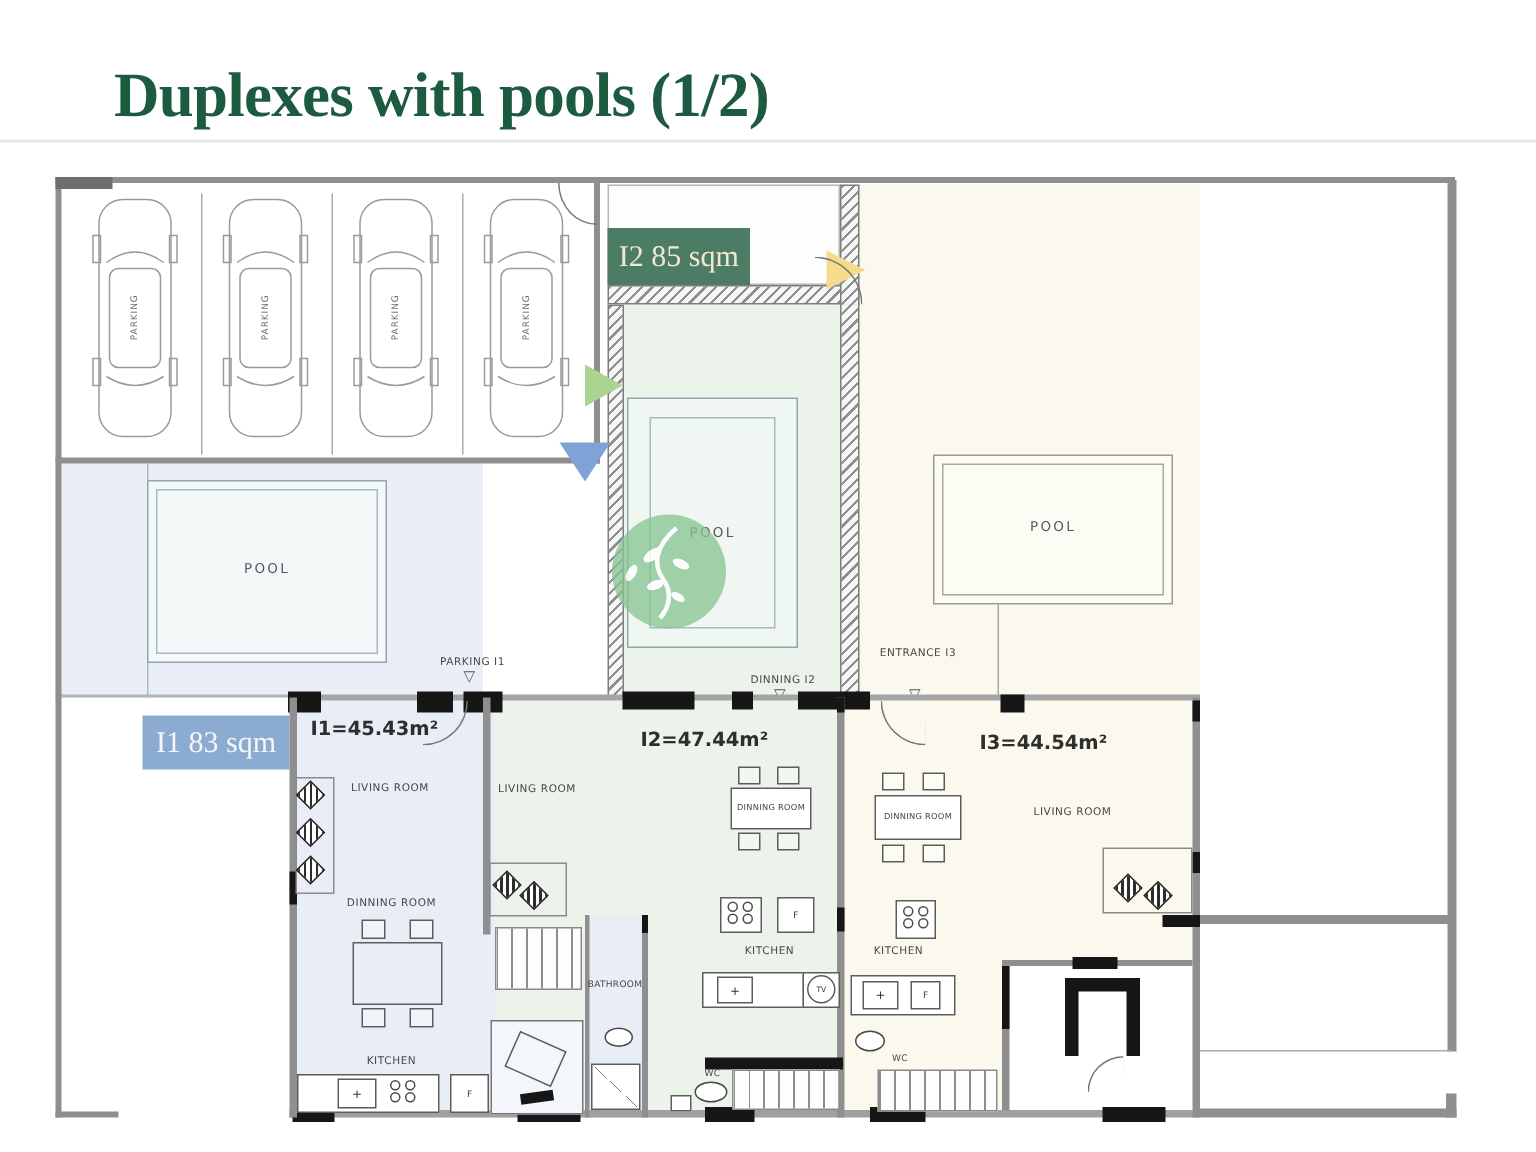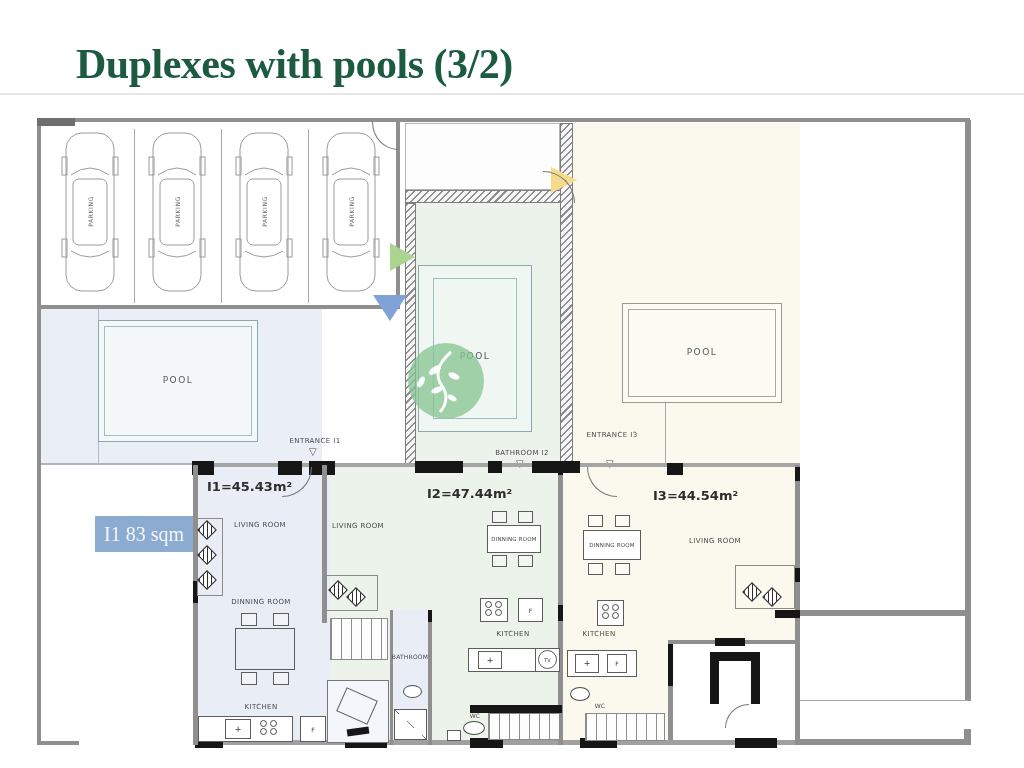--- a/index.html
+++ b/index.html
@@ -43,21 +43,21 @@
   .parking-lbl{position:absolute;width:70px;text-align:center;font-size:6px;letter-spacing:.6px;color:#6a6a6a;
                transform:rotate(-90deg);transform-origin:center;}
   .tbl-lbl{position:absolute;inset:0;display:flex;align-items:center;justify-content:center;
            font-size:5.5px;color:#444;letter-spacing:.2px;white-space:nowrap;overflow:hidden;}
 </style>
 </head>
 <body>
 
 <div class="page">
 
-  <h1 class="title"><span class="t-bold">Duplexes</span><span> with pools (3/2)</span></h1>
+  <h1 class="title"><span class="t-bold">Duplexes</span><span> with pools (1/2)</span></h1>
   <div class="divider"></div>
 
   <div class="plan">
 
     <div class="area" style="left:518px;top:10px;width:247px;height:342px;background:#fbf9ee;"></div>
     <div class="area" style="left:525px;top:352px;width:240px;height:280px;background:#fbf9ee;"></div>
     <div class="area" style="left:2px;top:196px;width:285px;height:156px;background:#eaeef6;"></div>
     <div class="wline" style="left:63px;top:196px;width:1px;height:156px;background:#b3bac7;"></div>
     <div class="wline" style="left:2px;top:350px;width:158px;height:2px;background:#aeb4c2;"></div>
     <div class="area" style="left:370px;top:10px;width:155px;height:67px;background:#fdfdfd;border:1px solid #b5b5b5;box-sizing:border-box;"></div>
@@ -138,32 +138,35 @@
     <div class="pool" style="left:383px;top:152px;width:114px;height:167px;background:#f0f6f1;">
       <div class="pool-inner" style="inset:12px 14px;"></div>
       <span class="pool-lbl" style="top:85px;margin-top:0;">POOL</span>
     </div>
     <div class="pool" style="left:587px;top:190px;width:160px;height:100px;background:#fdfcf4;border-color:#9a9a95;">
       <div class="pool-inner" style="border-color:#a8a8a2;"></div>
       <span class="pool-lbl">POOL</span>
     </div>
     <div class="wline" style="left:630px;top:290px;width:1px;height:62px;"></div>
 
-    <div class="badge" style="left:60px;top:364px;width:98px;height:36px;background:#8cabd1;color:#f4f6fa;margin-top:39px;">
+    <div class="badge" style="left:370px;top:39px;width:95px;height:38px;background:#4c7d64;color:#efe9d2;">
+      <span>I2 85 sqm</span>
+    </div>
+    <div class="badge" style="left:60px;top:364px;width:98px;height:36px;background:#8cabd1;color:#f4f6fa;">
       <span>I1 83 sqm</span>
     </div>
 
     <div class="tri" style="left:355px;top:130px;border-top:14px solid transparent;border-bottom:14px solid transparent;border-left:25px solid #abd490;"></div>
     <div class="tri" style="left:338px;top:182px;border-left:17px solid transparent;border-right:17px solid transparent;border-top:26px solid #7fa3d6;"></div>
     <div class="tri" style="left:516px;top:54px;border-top:13px solid transparent;border-bottom:13px solid transparent;border-left:26px solid #f5dc8c;"></div>
     <div class="arc" style="left:508px;top:58px;width:32px;height:32px;border-right:1px solid #777;border-top:1px solid #777;border-radius:0 100% 0 0;"></div>
 
-    <span class="lbl" style="left:240px;top:324px;width:80px;">ENTRANCE I1</span>
+    <span class="lbl" style="left:240px;top:324px;width:80px;">PARKING I1</span>
     <span class="ent-tri" style="left:274px;top:333px;">▽</span>
-    <span class="lbl" style="left:447px;top:336px;width:80px;">BATHROOM I2</span>
+    <span class="lbl" style="left:447px;top:336px;width:80px;">DINNING I2</span>
     <span class="ent-tri" style="left:481px;top:345px;">▽</span>
     <span class="lbl" style="left:537px;top:318px;width:80px;">ENTRANCE I3</span>
     <span class="ent-tri" style="left:571px;top:345px;">▽</span>
 
     <svg class="abs" style="left:372px;top:229px;opacity:.85;" width="78" height="78" viewBox="0 0 78 78">
       <circle cx="39" cy="39" r="38" fill="#86c492" opacity="0.9"></circle>
       <path d="M44 10 C30 22 28 34 35 44 C41 52 40 62 33 70" stroke="#ffffff" stroke-width="3" fill="none"></path>
       <ellipse cx="28" cy="28" rx="7" ry="3.5" transform="rotate(-35 28 28)" fill="#ffffff"></ellipse>
       <ellipse cx="47" cy="34" rx="6" ry="3" transform="rotate(25 47 34)" fill="#ffffff"></ellipse>
       <ellipse cx="30" cy="48" rx="6" ry="3" transform="rotate(-20 30 48)" fill="#ffffff"></ellipse>

